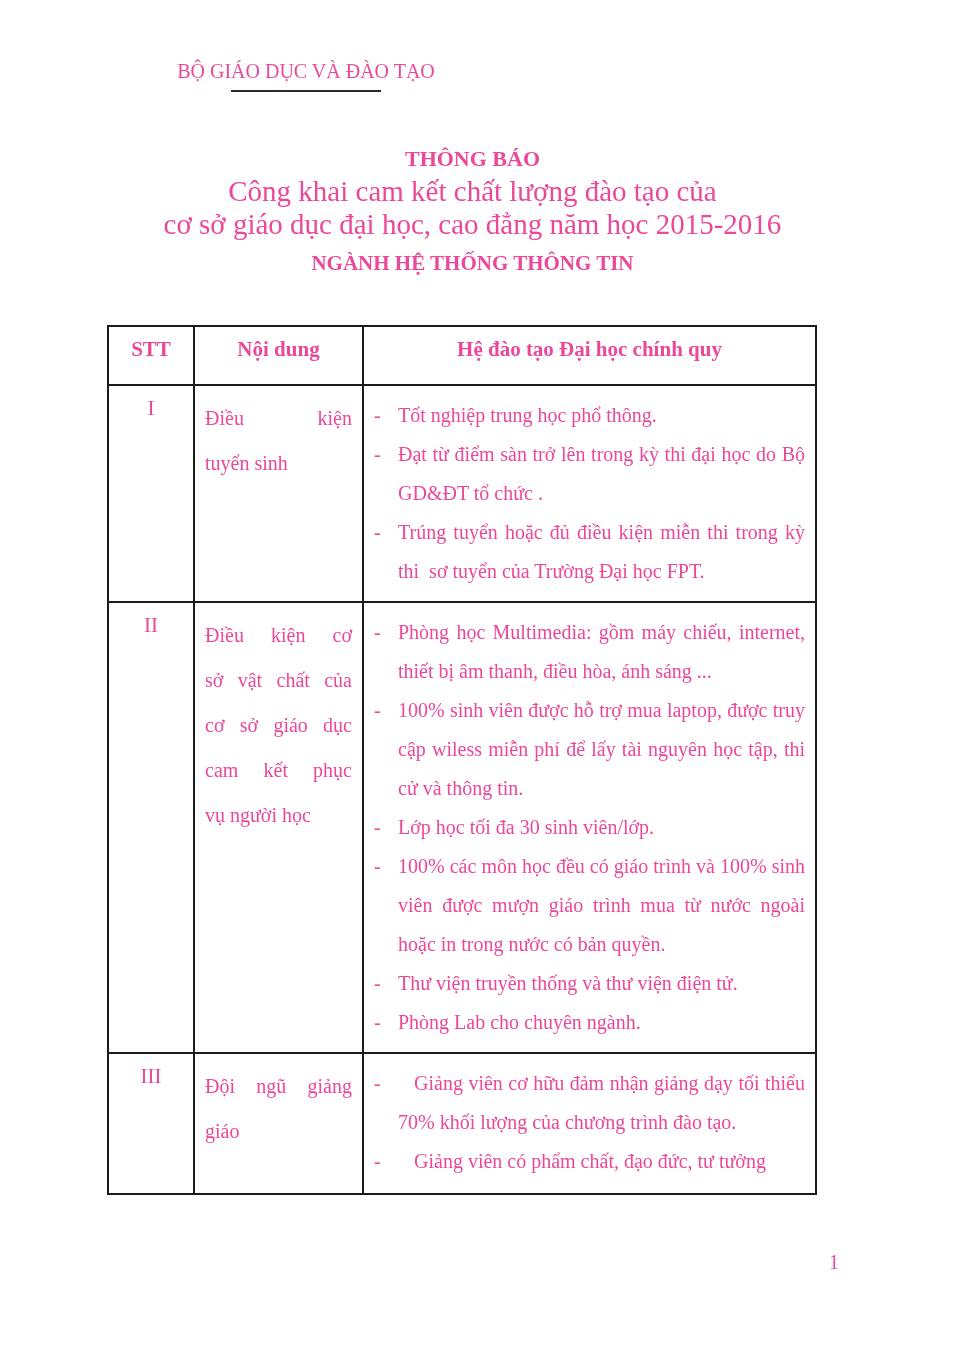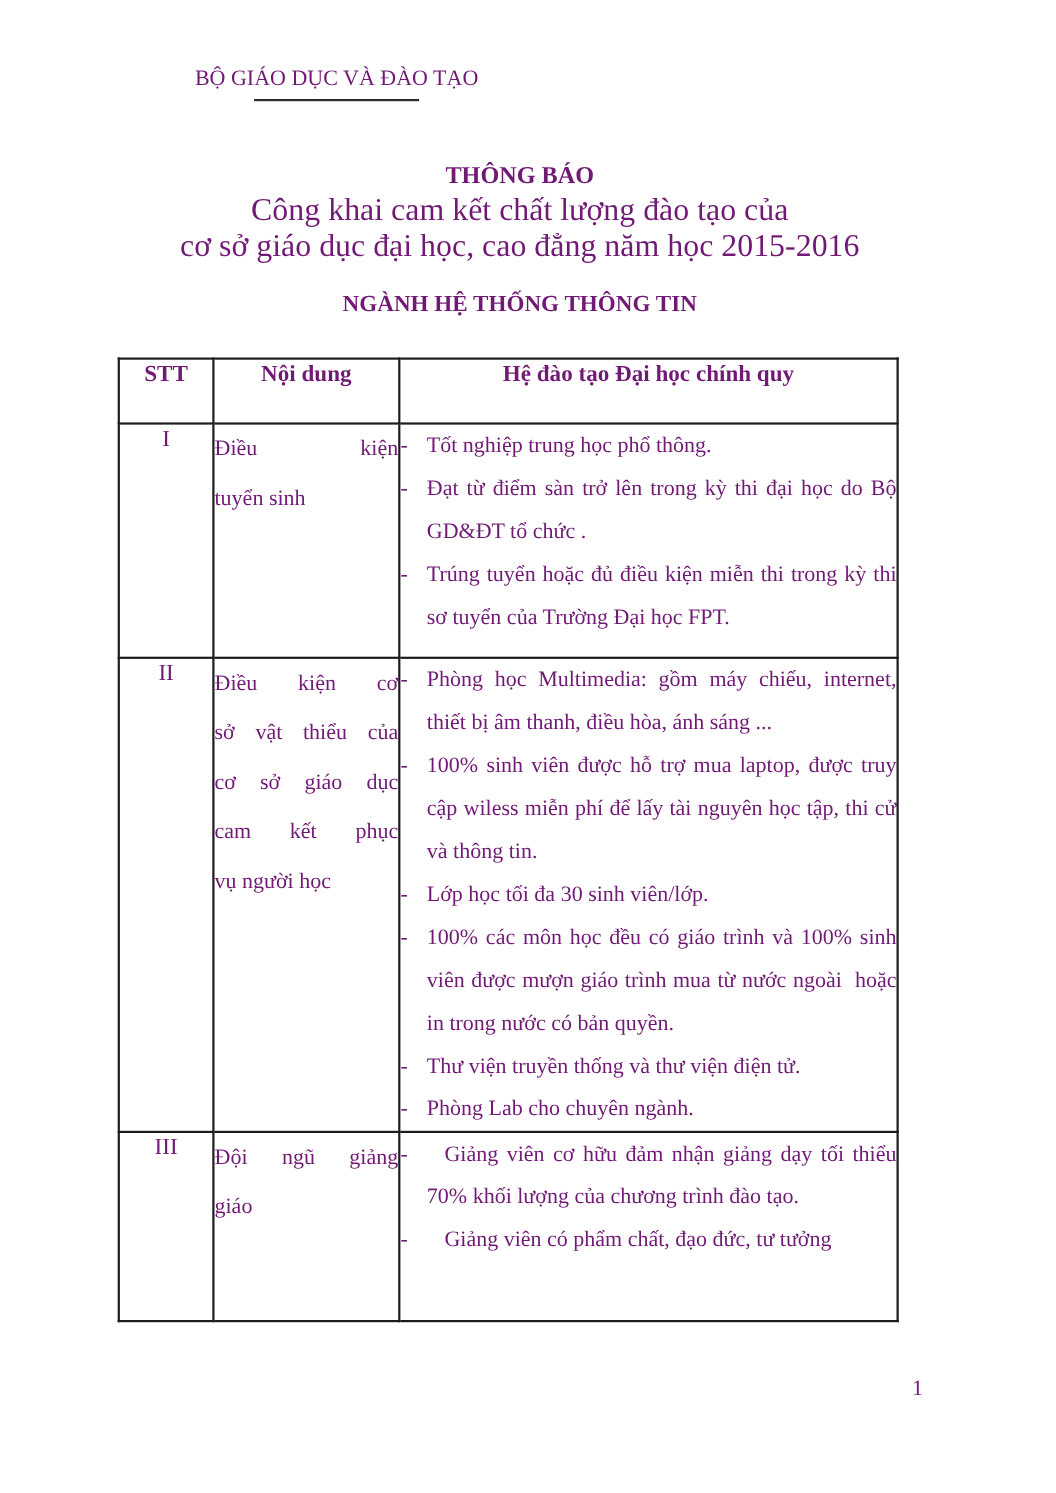--- a/index.html
+++ b/index.html
@@ -5,21 +5,21 @@
   html, body {
     margin: 0;
     padding: 0;
     background: #ffffff;
   }
   .page {
     position: relative;
     width: 960px;
     height: 1357px;
     background: #ffffff;
-    color: #701a75;
+    color: #ec4899;
     font-family: "Liberation Serif", "DejaVu Serif", serif;
     overflow: hidden;
   }
 
   
   .letterhead {
     position: absolute;
     top: 58px;
     left: 165px;
     width: 282px;
@@ -64,47 +64,47 @@
   }
   .subtitle {
     font-size: 29px;
     font-weight: normal;
     line-height: 33px;
   }
   .major {
     font-size: 21px;
     font-weight: bold;
     line-height: 30px;
-    margin-top: 20px;
+    margin-top: 7px;
   }
 
   
   table.main {
     position: absolute;
     top: 325px;
     left: 107px;
     width: 708px;
     border-collapse: collapse;
     table-layout: fixed;
   }
   table.main th, table.main td {
     border: 2px solid #1c1c1c;
-    padding: 0;
+    padding: 10px;
   }
   thead tr { height: 59px; }
   th {
     font-size: 21px;
     font-weight: bold;
     text-align: center;
     vertical-align: top;
     padding-top: 9px;
   }
   tbody tr:nth-child(1) { height: 213px; }
   tbody tr:nth-child(2) { height: 352px; }
-  tbody tr:nth-child(3) { height: 172px; }
+  tbody tr:nth-child(3) { height: 141px; }
 
   td.stt {
     text-align: center;
     vertical-align: top;
     padding-top: 20px;
     font-size: 21px;
   }
   td.topic {
     vertical-align: top;
     padding: 17px 10px 0 13px;
@@ -200,21 +200,21 @@
             <div class="bullet">
               <span class="dash">-</span>
               <div class="btext">Trúng tuyển hoặc đủ điều kiện miễn thi trong kỳ thi  sơ tuyển của Trường Đại học FPT.</div>
             </div>
           </td>
         </tr>
         <tr>
           <td class="stt">II</td>
           <td class="topic">
             <div class="jline">Điều kiện cơ</div>
-            <div class="jline">sở vật thiểu của</div>
+            <div class="jline">sở vật chất của</div>
             <div class="jline">cơ sở giáo dục</div>
             <div class="jline">cam kết phục</div>
             <div class="jline last">vụ người học</div>
           </td>
           <td class="content">
             <div class="bullet">
               <span class="dash">-</span>
               <div class="btext">Phòng học Multimedia: gồm máy chiếu, internet, thiết bị âm thanh, điều hòa, ánh sáng ...</div>
             </div>
             <div class="bullet">

